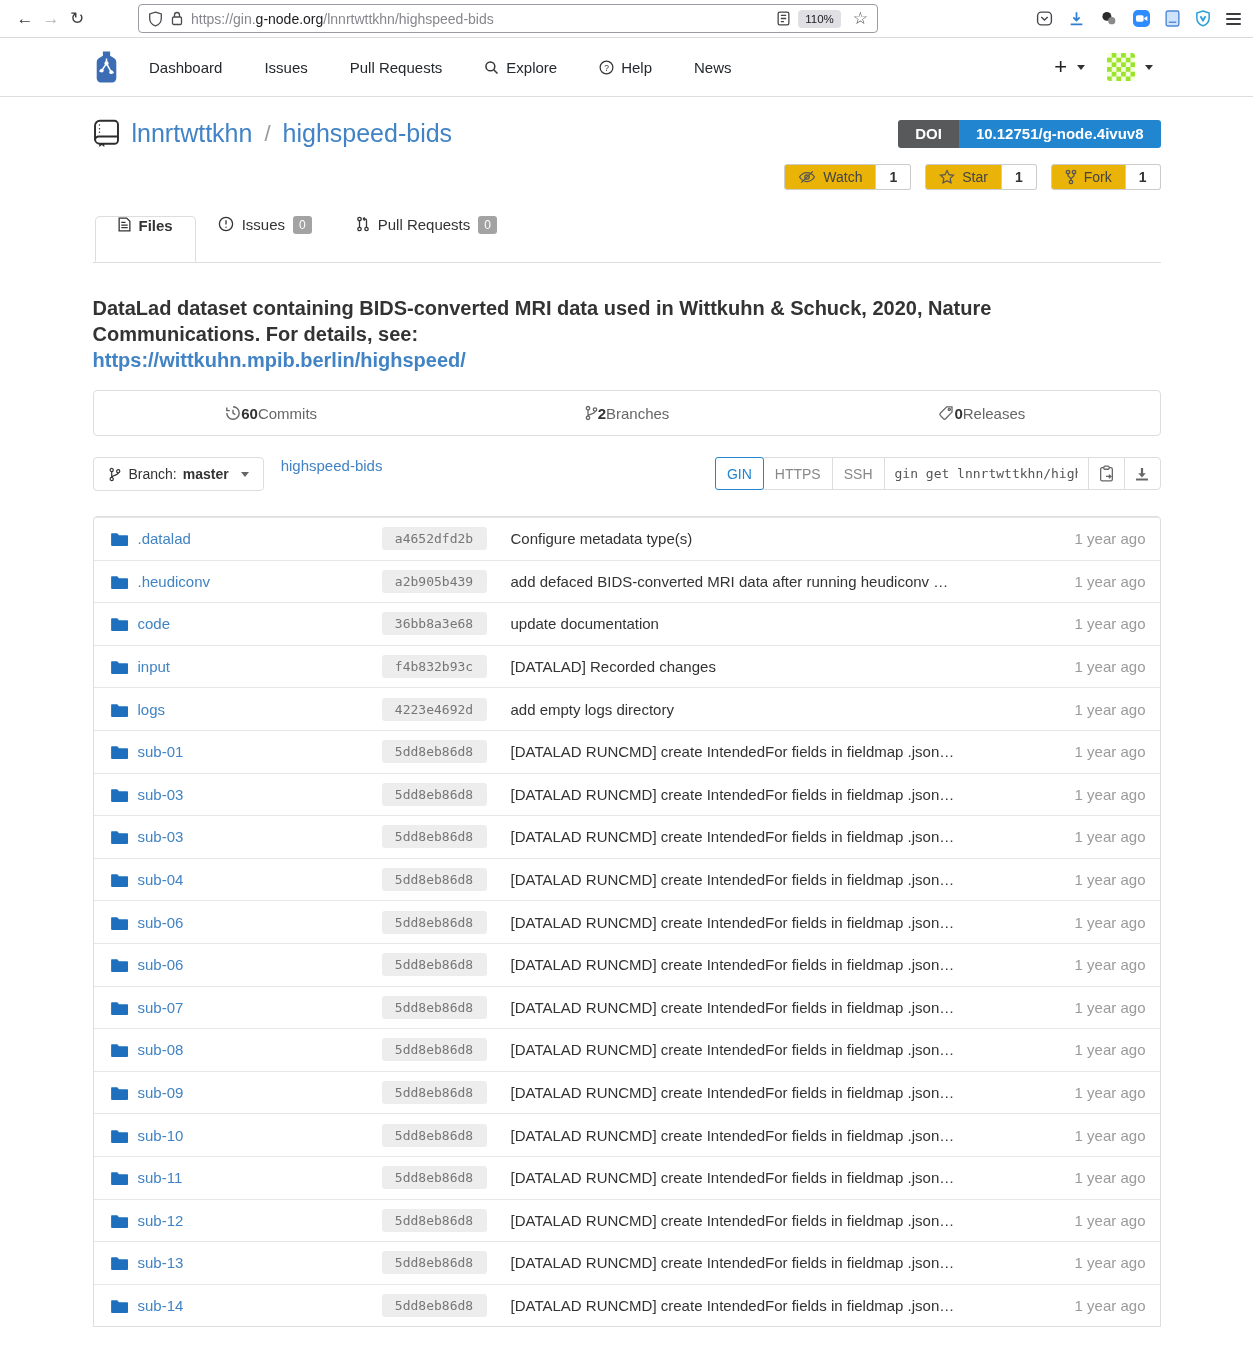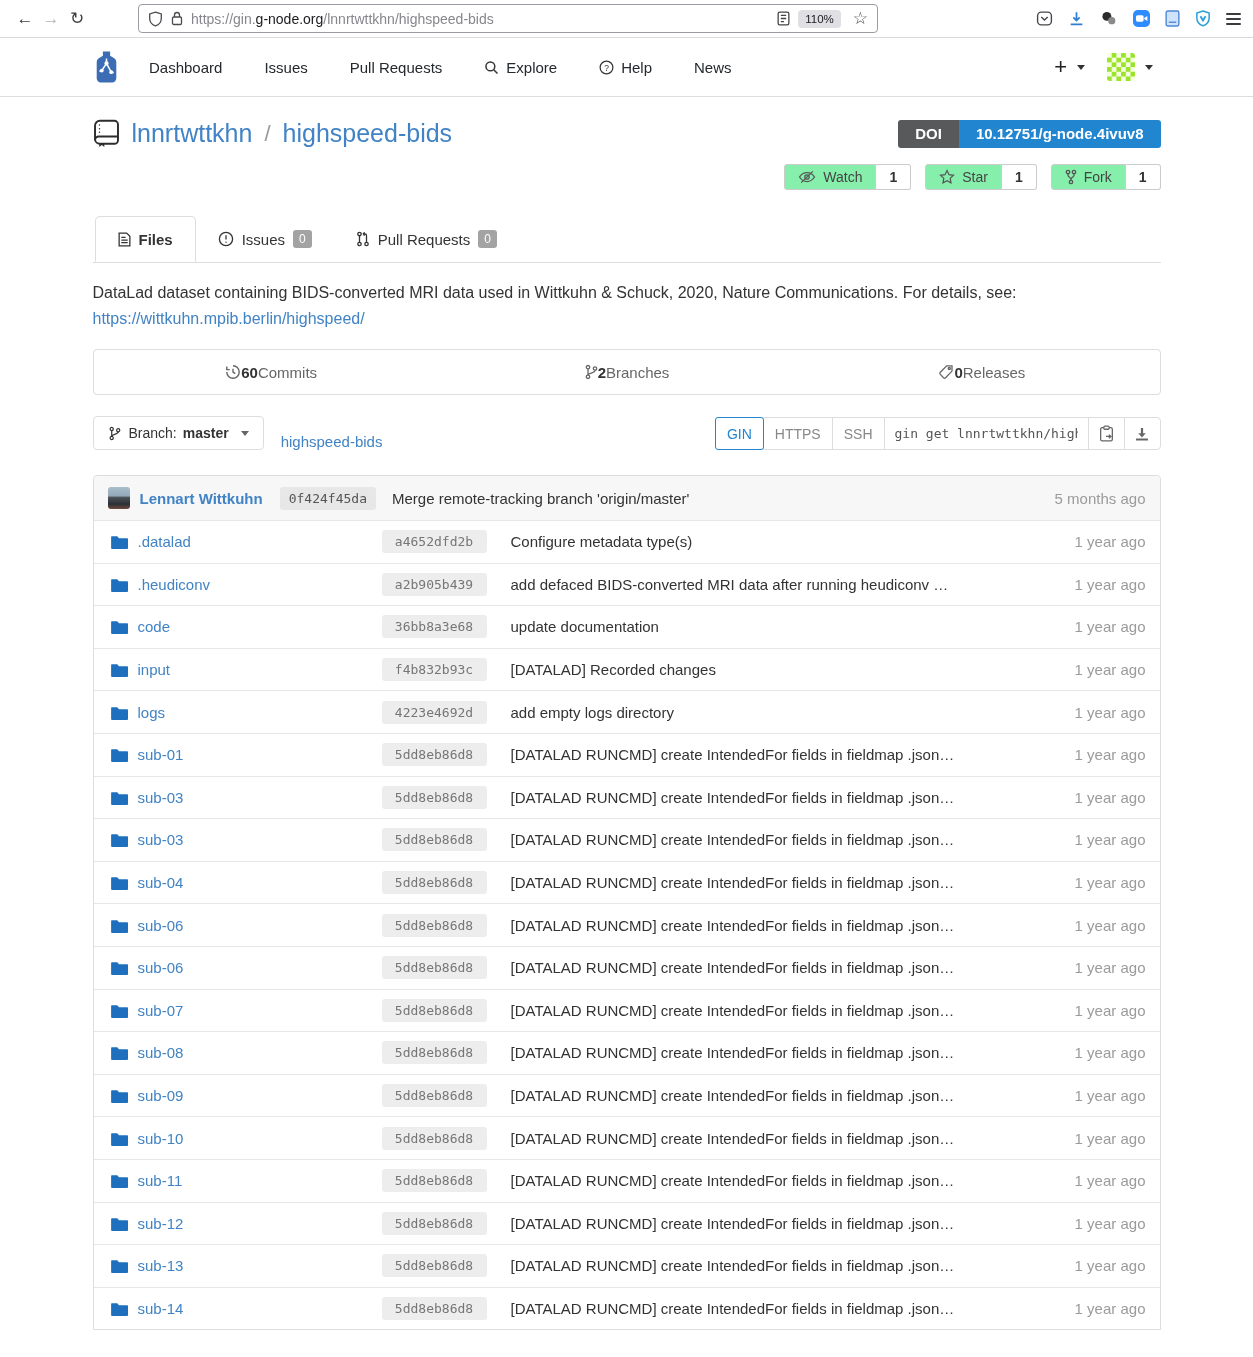--- a/index.html
+++ b/index.html
@@ -44,43 +44,43 @@
   .repo-header { position:relative; height:119px; }
   .repo-title { position:absolute; top:22px; left:0; display:flex; align-items:center; gap:12px; }
   .repo-title a { color:#4183c4; font-size:25px; }
   .repo-title .slash { color:#9a9a9a; font-size:22px; }
   .header-right { position:absolute; top:23px; right:0; display:flex; flex-direction:column; align-items:flex-end; gap:16px; }
   .doi-badge { display:flex; font-size:15px; font-weight:bold; height:28px; cursor:pointer; }
   .doi-left { background:#58595b; color:#fff; padding:5px 17px; border-radius:3px 0 0 3px; }
   .doi-right { background:#2185d0; color:#fff; padding:5px 17px; border-radius:0 3px 3px 0; }
   .action-btns { display:flex; gap:14px; }
   .btn-group { display:flex; font-size:14px; }
-  .btn-label { display:flex; align-items:center; gap:7px; background:#86efac; border:1px solid #ccc;
+  .btn-label { display:flex; align-items:center; gap:7px; background:#eab308; border:1px solid #ccc;
     border-radius:3px 0 0 3px; padding:4px 13px; color:#444; cursor:pointer; }
   .btn-count { background:#fff; border:1px solid #ccc; border-left:none; border-radius:0 3px 3px 0;
     padding:4px 13px; font-weight:bold; color:#333; cursor:pointer; }
 
   
   .tabbar { display:flex; border-bottom:1px solid #ddd; padding-left:2px; }
-  .tab { display:flex; align-items:center; gap:8px; font-size:15px; padding:0 22px; height:46px; color:#333; cursor:pointer; }
+  .tab { display:flex; align-items:flex-start; gap:8px; font-size:15px; padding:0 22px; height:46px; color:#333; cursor:pointer; }
   .tab.active { background:#fff; border:1px solid #ddd; border-bottom:1px solid #fff;
     border-radius:5px 5px 0 0; font-weight:bold; margin-bottom:-1px; }
   .tab-badge { background:#a3a3a3; color:#fff; font-size:12px; border-radius:3px; padding:2px 6px; font-weight:normal; }
 
   
-  .desc { margin-top:17px; font-size:16px; line-height:26px; color:#333; }
+  .desc { margin-top:32px; font-size:20px; line-height:26px; color:#333;font-weight:bold; }
   .desc a { color:#4183c4; }
 
   
   .stats { margin-top:17px; border:1px solid #ddd; border-radius:4px; height:46px; display:flex; }
   .stat { flex:1; display:flex; align-items:center; justify-content:center; gap:0; font-size:15px; color:#666; cursor:pointer; }
   .stat b { color:#333; }
 
   
-  .branch-row { margin-top:21px; display:flex; align-items:flex-end; }
+  .branch-row { margin-top:21px; display:flex; align-items:flex-start; }
   .branch-btn { display:flex; align-items:center; gap:8px; border:1px solid #ddd; border-radius:4px;
     padding:8px 14px; font-size:14px; color:#333; cursor:pointer; background:#fff; }
   .branch-btn b { margin-left:-2px; }
   .branch-btn .caret { border-top-color:#666; margin-left:4px; }
   .repo-path-link { margin-left:17px; font-size:15px; color:#4183c4; }
   .clone-group { margin-left:auto; display:flex; align-items:stretch; height:33px; }
   .proto-btn { font-size:14px; padding:6px 11px; border:1px solid #ddd; background:#fff; color:#888;
     margin-left:-1px; display:flex; align-items:center; cursor:pointer; }
   .proto-btn.first { border-radius:4px 0 0 4px; margin-left:16px; }
   .proto-btn.active { border:1px solid #2185d0; color:#2185d0; z-index:2; border-radius:3px; }
@@ -412,27 +412,20 @@
       <span class="icon-btn last">
         <svg width="16" height="16" viewBox="0 0 16 16" fill="#666">
             <path d="M6.9 2h2.2v5.3h2.6L8 11.4 4.3 7.3h2.6z"></path>
             <rect x="2" y="12.6" width="12" height="1.8" rx=".5"></rect>
           </svg>
       </span>
     </div>
   </div>
 
   <div class="file-table">
-    <div class="commit-head">
-      <span class="commit-avatar"></span>
-      <a href="#" class="commit-author">Lennart Wittkuhn</a>
-      <a href="#" class="hash-badge">0f424f45da</a>
-      <a href="#" class="commit-msg">Merge remote-tracking branch 'origin/master'</a>
-      <span class="ago">5 months ago</span>
-    </div>
     <div id="file-rows">
   <div class="file-row">
     <span class="cell-name">
       <span>
         <svg width="17" height="15" viewBox="0 0 16 14">
                 <path fill="#1e70bf" d="M1 1.2h4.9l1.6 1.9h7.6c.5 0 .9.4.9.9v8.2c0 .5-.4.9-.9.9H1a.9.9 0 0 1-.9-.9V2.1c0-.5.4-.9.9-.9z"></path>
               </svg>
       </span>
       <a href="#" class="file-link">.datalad</a>
     </span>

